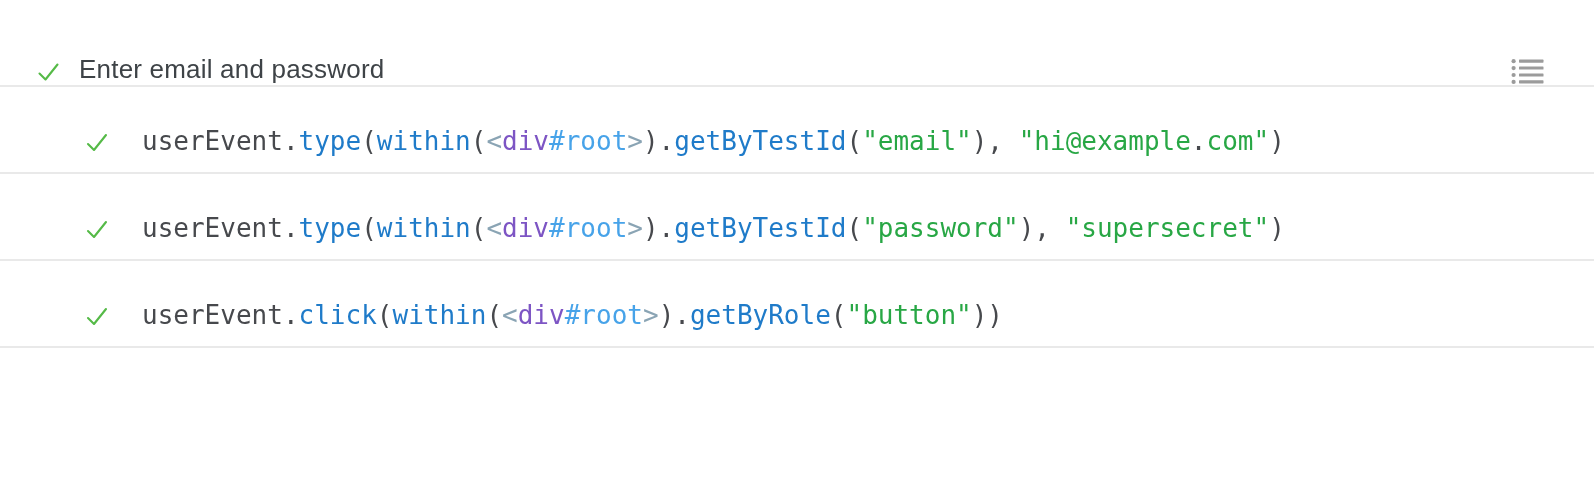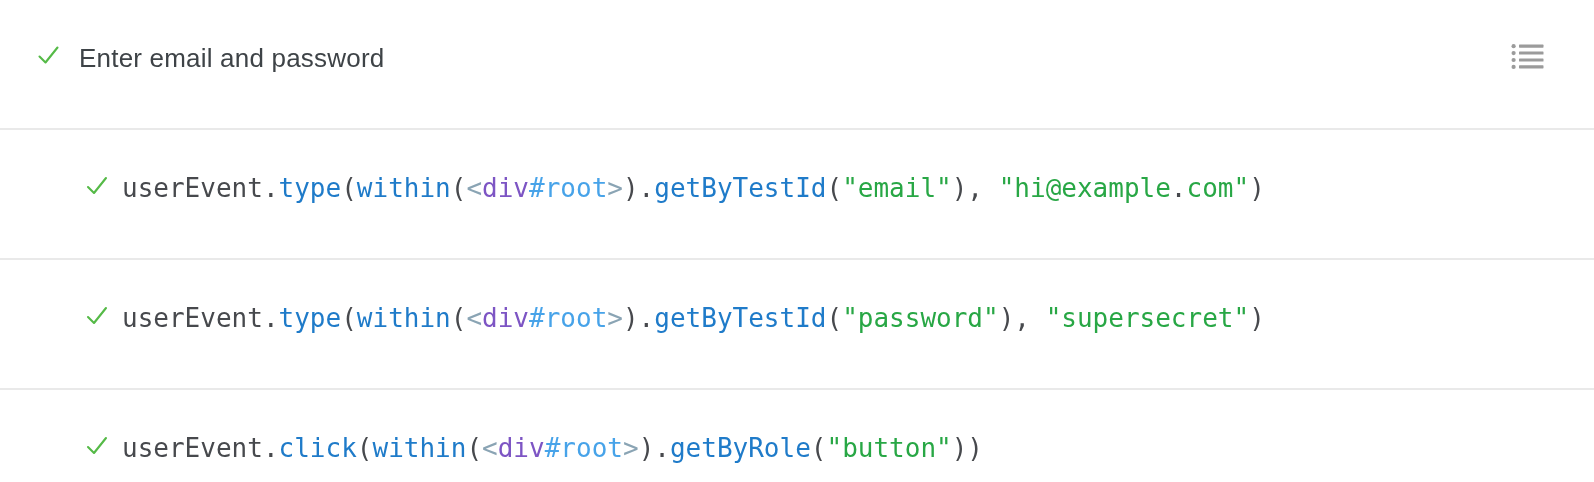--- a/index.html
+++ b/index.html
@@ -9,32 +9,32 @@
   }
   #log {
     width: 1594px;
     height: 482px;
     background: var(--background, #ffffff);
     overflow: hidden;
     font-family: "Liberation Sans", sans-serif;
   }
   .row {
     display: flex;
-    align-items: flex-start;
+    align-items: flex-end;
     height: 87px;
     box-sizing: border-box;
     border-bottom: 2px solid var(--divider, #e9e9e9);
     background: var(--background, #ffffff);
-    margin-top: 43px;
   }
   .step-row {
     padding: 0 50px 0 36px;
   }
   .command-row {
-    padding: 0 20px 0 84px;
+    padding: 0 20px 16px 84px;
+    gap: 20px;
   }
   .check {
     flex: 0 0 auto;
     display: flex;
     align-items: center;
   }
   .check svg {
     display: block;
   }
   .step-label {

